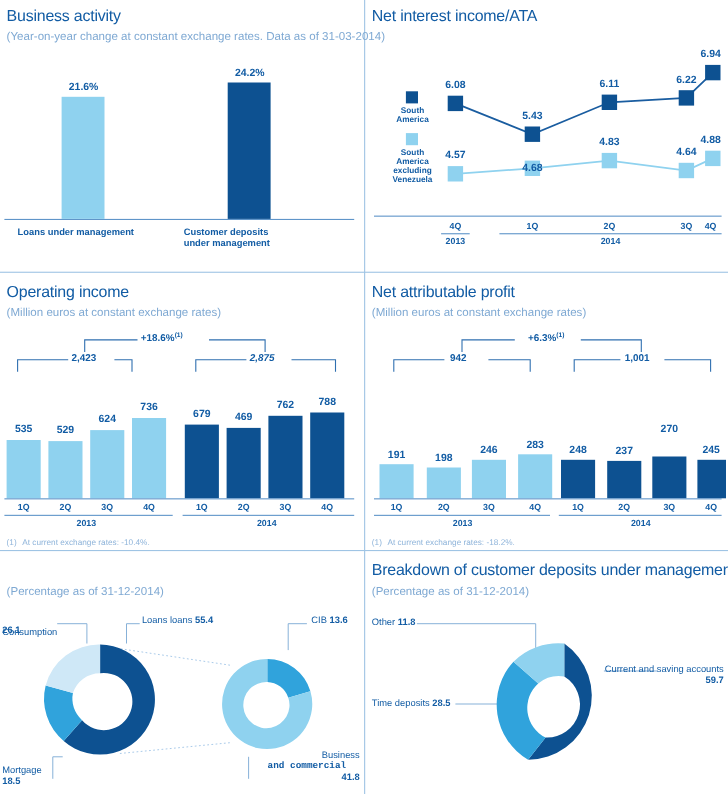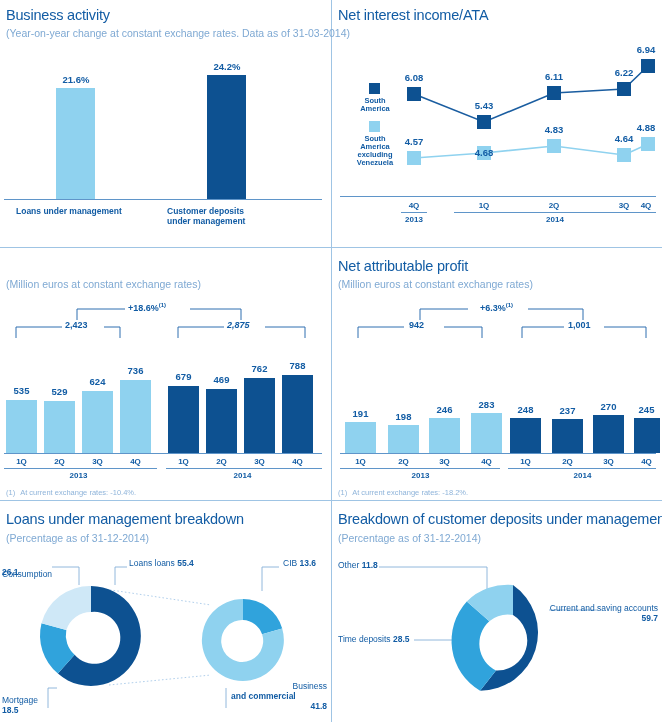--- a/index.html
+++ b/index.html
@@ -138,20 +138,21 @@
     <div class="axis-lab" style="left:272px;top:201px;width:40px;">3Q</div>
     <div class="axis-lab" style="left:294px;top:201px;width:40px;">4Q</div>
 
     <div class="axis-line" style="left:69px;top:212px;width:26px;"></div>
     <div class="axis-line" style="left:122px;top:212px;width:202px;"></div>
     <div class="axis-lab" style="left:62px;top:215px;width:40px;">2013</div>
     <div class="axis-lab" style="left:203px;top:215px;width:40px;">2014</div>
   </div>
 
   <div class="panel" style="left:0;top:248px;width:331px;height:252px;">
+    <div class="p-title" style="position:absolute;left:6px;top:10px;">Operating income</div>
     <div class="p-sub" style="position:absolute;left:6px;top:28px;">(Million euros at constant exchange rates)</div>
 
     <svg width="331" height="90" style="position:absolute;left:0;top:52px;">
       <path d="M77,20 L77,9 L125,9 M190,9 L241,9 L241,20" fill="none" stroke="#2f6fb0" stroke-width="1"></path>
       <path d="M16,38 L16,27 L62,27 M104,27 L120,27 L120,38" fill="none" stroke="#2f6fb0" stroke-width="1"></path>
       <path d="M178,38 L178,27 L224,27 M265,27 L305,27 L305,38" fill="none" stroke="#2f6fb0" stroke-width="1"></path>
     </svg>
     <div class="brk-lab" style="left:128px;top:54px;"><span>+18.6%</span><span class="sup">(1)</span></div>
     <div class="brk-lab" style="left:65px;top:72px;">2,423</div>
     <div class="brk-lab" style="left:227px;top:72px;font-style:italic;">2,875</div>
@@ -217,21 +218,21 @@
       <div class="bar" style="left:261px;width:31px;height:38px;background:#0d5191;"></div>
       <div class="bar" style="left:302px;width:26px;height:35px;background:#0d5191;"></div>
     </div>
 
     <div class="bar-val" style="left:8px;top:160px;width:41px;">191</div>
     <div class="bar-val" style="left:51px;top:163px;width:41px;">198</div>
     <div class="bar-val" style="left:92px;top:156px;width:41px;">246</div>
     <div class="bar-val" style="left:134px;top:151px;width:41px;">283</div>
     <div class="bar-val" style="left:173px;top:156px;width:41px;">248</div>
     <div class="bar-val" style="left:215px;top:157px;width:41px;">237</div>
-    <div class="bar-val" style="left:256px;top:153px;width:41px;text-align:center;">270</div>
+    <div class="bar-val" style="left:256px;top:137px;width:41px;text-align:center;">270</div>
     <div class="bar-val" style="left:294px;top:156px;width:41px;">245</div>
 
     <div class="axis-line" style="left:8px;top:205px;width:316px;"></div>
     <div class="axis-lab" style="left:8px;top:209px;width:41px;">1Q</div>
     <div class="axis-lab" style="left:51px;top:209px;width:41px;">2Q</div>
     <div class="axis-lab" style="left:92px;top:209px;width:41px;">3Q</div>
     <div class="axis-lab" style="left:134px;top:209px;width:41px;">4Q</div>
     <div class="axis-lab" style="left:173px;top:209px;width:41px;">1Q</div>
     <div class="axis-lab" style="left:215px;top:209px;width:41px;">2Q</div>
     <div class="axis-lab" style="left:256px;top:209px;width:41px;">3Q</div>
@@ -239,21 +240,20 @@
 
     <div class="axis-line" style="left:8px;top:220px;width:160px;"></div>
     <div class="axis-line" style="left:176px;top:220px;width:148px;"></div>
     <div class="axis-lab" style="left:68px;top:223px;width:41px;">2013</div>
     <div class="axis-lab" style="left:230px;top:223px;width:41px;">2014</div>
 
     <div class="footnote" style="left:6px;top:240px;"><span class="fn-mark">(1)</span><span>At current exchange rates: -18.2%.</span></div>
   </div>
 
   <div class="panel" style="left:0;top:501px;width:331px;height:221px;">
-    <div class="p-title" style="position:absolute;left:6px;top:10px;">Loans under management breakdown</div>
     <div class="p-sub" style="position:absolute;left:6px;top:29px;">(Percentage as of 31-12-2014)</div>
 
     <svg width="331" height="165" style="position:absolute;left:0;top:56px;">
 
       <g stroke="#86b0d8" stroke-width="0.9" fill="none">
         <path d="M52,10 L79,10 L79,28"></path>
         <path d="M115,28 L115,10 L127,10"></path>
         <path d="M279,10 L262,10 L262,34"></path>
         <path d="M226,151 L226,131"></path>
         <path d="M48,151 L48,131 L57,131"></path>
@@ -280,21 +280,21 @@
     <div class="don-lab" style="left:2px;top:66px;"><b>26.1</b></div>
 
     <div class="don-lab" style="left:129px;top:57px;"><span>Loans loans</span> <b>55.4</b></div>
 
     <div class="don-lab" style="left:2px;top:194px;"><span>Mortgage</span></div>
     <div class="don-lab" style="left:2px;top:204px;"><b>18.5</b></div>
 
     <div class="don-lab" style="left:283px;top:57px;"><span>CIB</span> <b>13.6</b></div>
 
     <div class="don-lab" style="left:231px;top:180px;width:96px;text-align:right;">Business</div>
-    <div class="don-lab" style="left:231px;top:190px;width:96px;text-align:left;font-weight:bold;">and commercial</div>
+    <div class="don-lab" style="left:231px;top:190px;width:96px;text-align:center;font-weight:bold;font-family:Liberation Mono, monospace;">and commercial</div>
     <div class="don-lab" style="left:231px;top:200px;width:96px;text-align:right;font-weight:bold;">41.8</div>
   </div>
 
   <div class="panel" style="left:332px;top:501px;width:330px;height:221px;">
     <div class="p-title" style="position:absolute;left:6px;top:10px;">Breakdown of customer deposits under management</div>
     <div class="p-sub" style="position:absolute;left:6px;top:29px;">(Percentage as of 31-12-2014)</div>
 
     <svg width="330" height="165" style="position:absolute;left:0;top:52px;">
       <g stroke="#86b0d8" stroke-width="0.9" fill="none">
         <path d="M47,14 L155,14 L155,36"></path>

